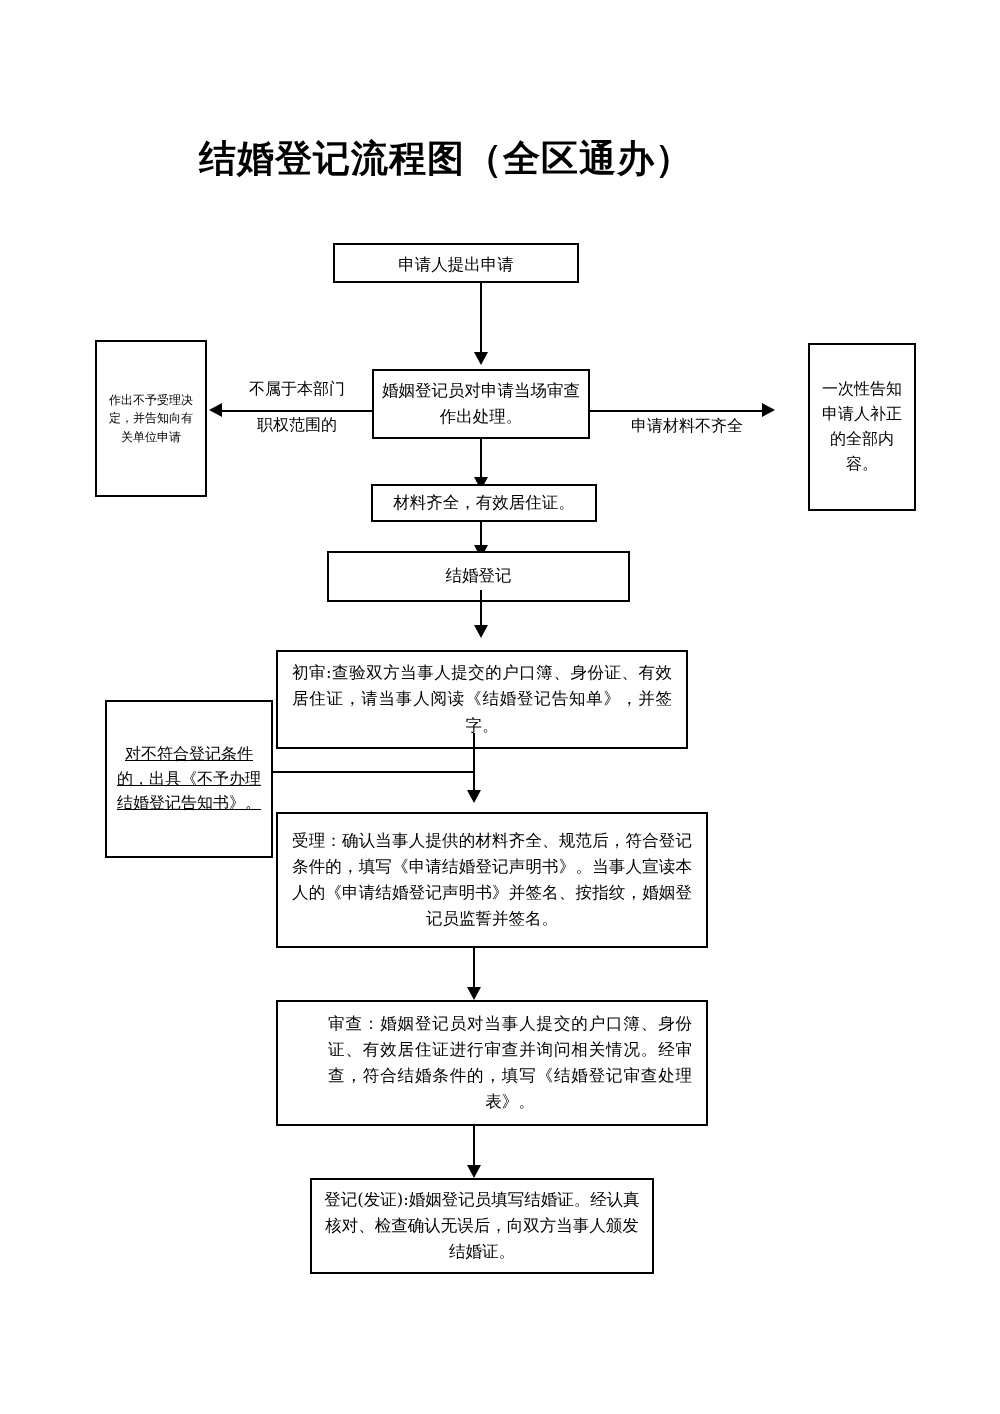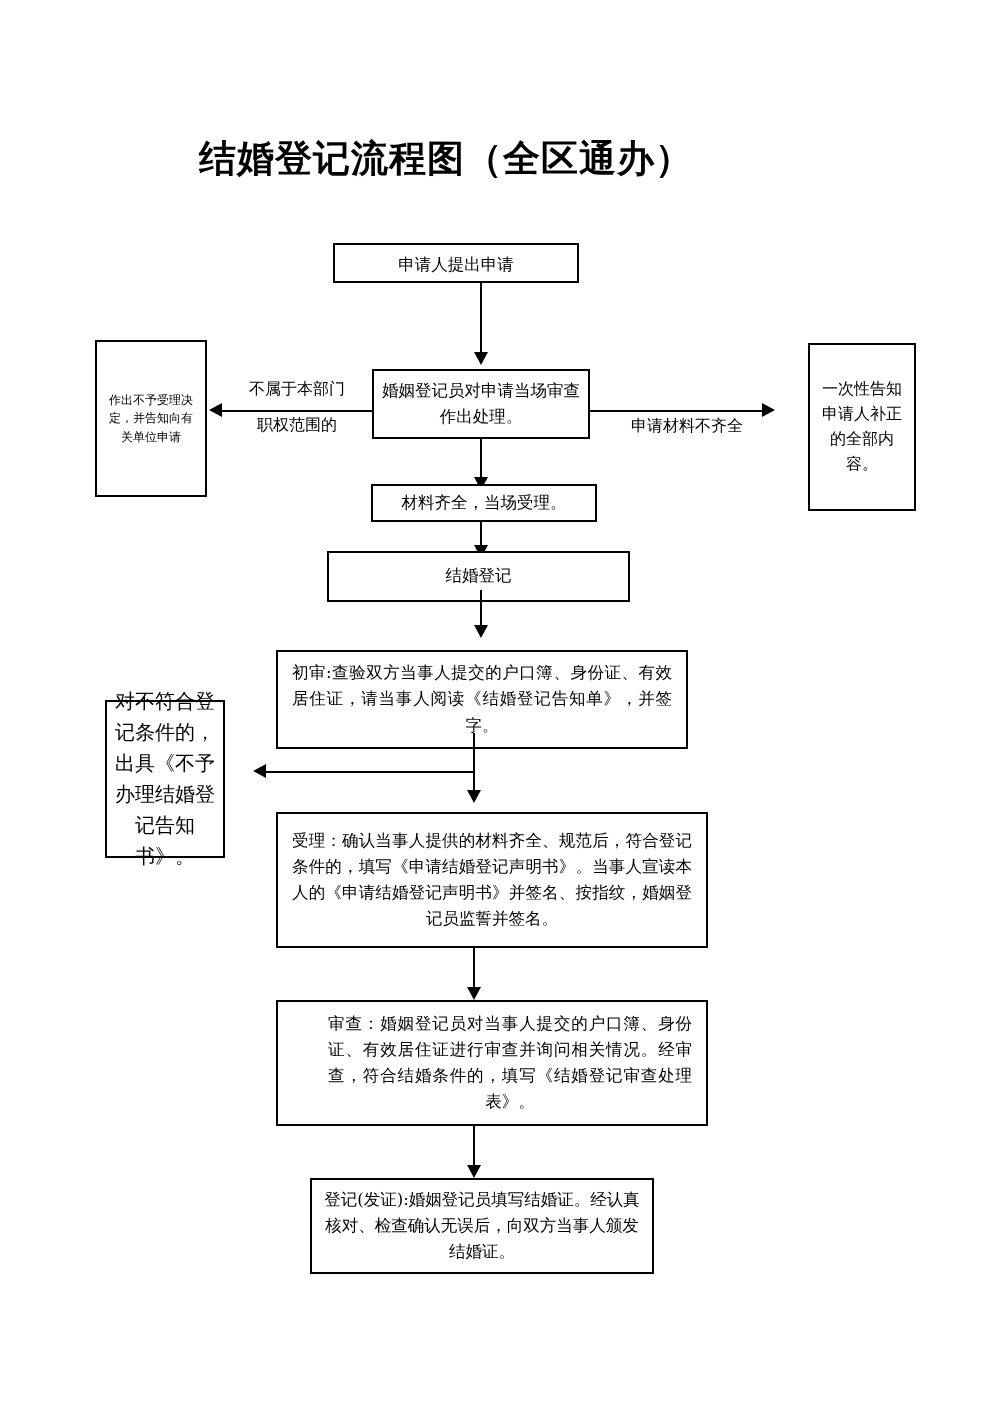--- a/index.html
+++ b/index.html
@@ -125,21 +125,21 @@
   </div>
 
   <div class="hline" style="left:590px; top:410px; width:173px;"></div>
   <div class="arrow-right" style="left:762px; top:403px;"></div>
   <div class="edge-label" style="left:612px; top:378px; width:150px;margin-top:36px;">申请材料不齐全</div>
 
   <div class="vline" style="left:480px; top:439px; height:41px;"></div>
   <div class="arrow-down" style="left:474px; top:477px;"></div>
 
   <div class="node thin" style="left:371px; top:484px; width:226px; height:38px;">
-    <span class="txt">材料齐全，当场受理。</span>
+    <span class="txt">材料齐全，有效居住证。</span>
   </div>
 
   <div class="vline" style="left:480px; top:522px; height:30px;"></div>
   <div class="arrow-down" style="left:474px; top:545px;"></div>
 
   <div class="node" style="left:327px; top:551px; width:303px; height:51px;">
     <span class="txt">结婚登记</span>
   </div>
 
   <div class="vline" style="left:480px; top:590px; height:38px;"></div>
@@ -148,21 +148,21 @@
   <div class="node thin justify" style="left:276px; top:634px; width:412px; height:99px; padding:6px 14px;margin-top:16px;">
     <span class="txt">初审:查验双方当事人提交的户口簿、身份证、有效居住证，请当事人阅读《结婚登记告知单》，并签字。</span>
   </div>
 
   <div class="vline" style="left:473px; top:733px; height:62px;"></div>
   <div class="arrow-down" style="left:467px; top:790px;"></div>
 
   <div class="hline" style="left:266px; top:771px; width:209px;"></div>
   <div class="arrow-left" style="left:253px; top:764px;"></div>
 
-  <div class="node" style="left:105px; top:700px; width:120px; height:158px; font-size:20px; line-height:1.55;">
+  <div class="node" style="left:105px; top:700px; width:168px; height:158px; font-size:16px; line-height:1.55;text-decoration:underline;">
     <span class="txt">对不符合登记条件的，出具《不予办理结婚登记告知书》。</span>
   </div>
 
   <div class="node thin justify" style="left:276px; top:812px; width:432px; height:136px; padding:12px 14px;">
     <span class="txt">受理：确认当事人提供的材料齐全、规范后，符合登记条件的，填写《申请结婚登记声明书》。当事人宣读本人的《申请结婚登记声明书》并签名、按指纹，婚姻登记员监誓并签名。</span>
   </div>
 
   <div class="vline" style="left:473px; top:948px; height:44px;"></div>
   <div class="arrow-down" style="left:467px; top:987px;"></div>
 

